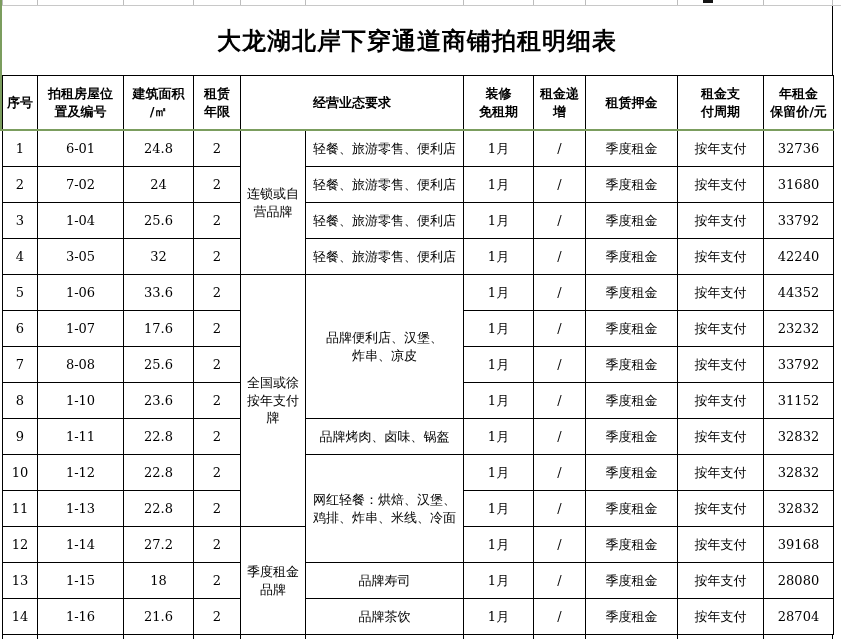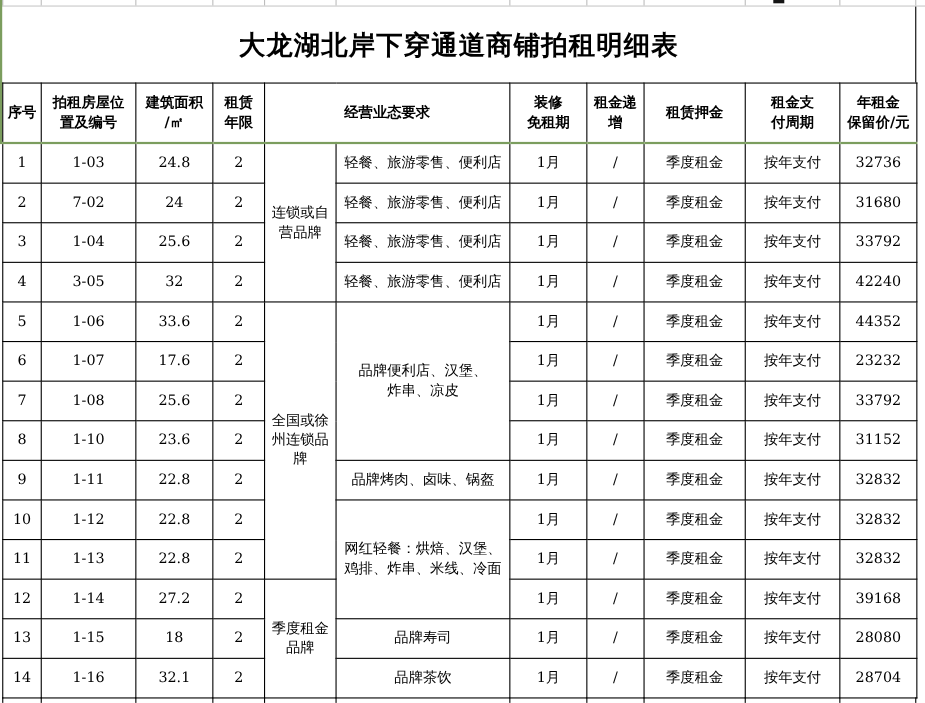--- a/index.html
+++ b/index.html
@@ -97,21 +97,21 @@
 增</td>
       <td>租赁押金</td>
       <td>租金支
 付周期</td>
       <td>年租金
 保留价/元</td>
     </tr>
 
     <tr class="row">
       <td>1</td>
-      <td>1-03</td>
+      <td>6-01</td>
       <td>24.8</td>
       <td>2</td>
       <td rowspan="4">连锁或自
 营品牌</td>
       <td>轻餐、旅游零售、便利店</td>
       <td>1月</td>
       <td>/</td>
       <td>季度租金</td>
       <td>按年支付</td>
       <td>32736</td>
@@ -155,21 +155,21 @@
       <td>按年支付</td>
       <td>42240</td>
     </tr>
 
     <tr class="row">
       <td>5</td>
       <td>1-06</td>
       <td>33.6</td>
       <td>2</td>
       <td rowspan="7">全国或徐
-州连锁品
+按年支付
 牌</td>
       <td rowspan="4">品牌便利店、汉堡、
 炸串、凉皮</td>
       <td>1月</td>
       <td>/</td>
       <td>季度租金</td>
       <td>按年支付</td>
       <td>44352</td>
     </tr>
 
@@ -180,21 +180,21 @@
       <td>2</td>
       <td>1月</td>
       <td>/</td>
       <td>季度租金</td>
       <td>按年支付</td>
       <td>23232</td>
     </tr>
 
     <tr class="row">
       <td>7</td>
-      <td>1-08</td>
+      <td>8-08</td>
       <td>25.6</td>
       <td>2</td>
       <td>1月</td>
       <td>/</td>
       <td>季度租金</td>
       <td>按年支付</td>
       <td>33792</td>
     </tr>
 
     <tr class="row">
@@ -271,21 +271,21 @@
       <td>1月</td>
       <td>/</td>
       <td>季度租金</td>
       <td>按年支付</td>
       <td>28080</td>
     </tr>
 
     <tr class="row">
       <td>14</td>
       <td>1-16</td>
-      <td>32.1</td>
+      <td>21.6</td>
       <td>2</td>
       <td>品牌茶饮</td>
       <td>1月</td>
       <td>/</td>
       <td>季度租金</td>
       <td>按年支付</td>
       <td>28704</td>
     </tr>
   </tbody>
     </table>

